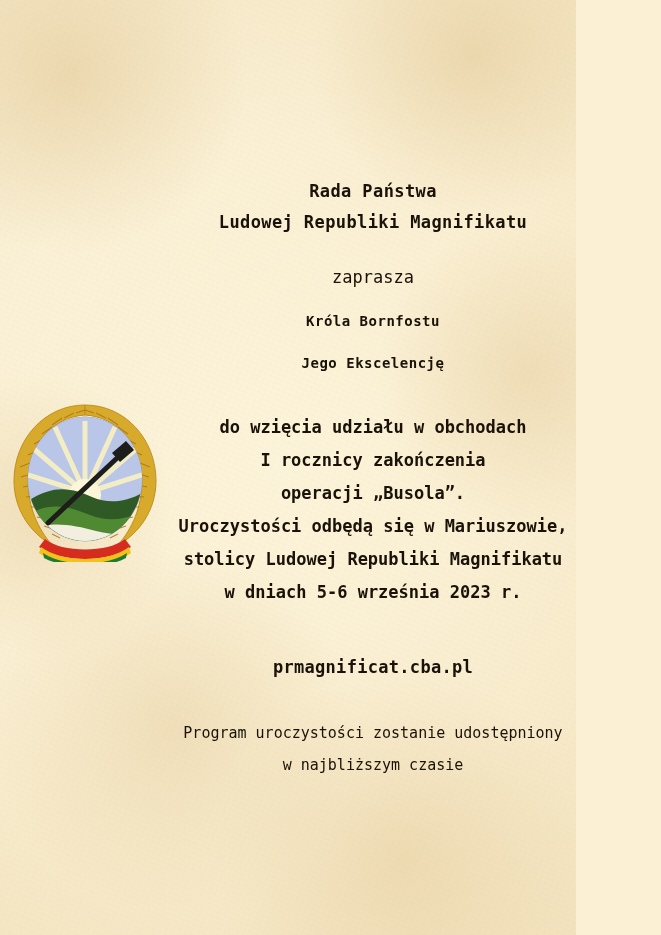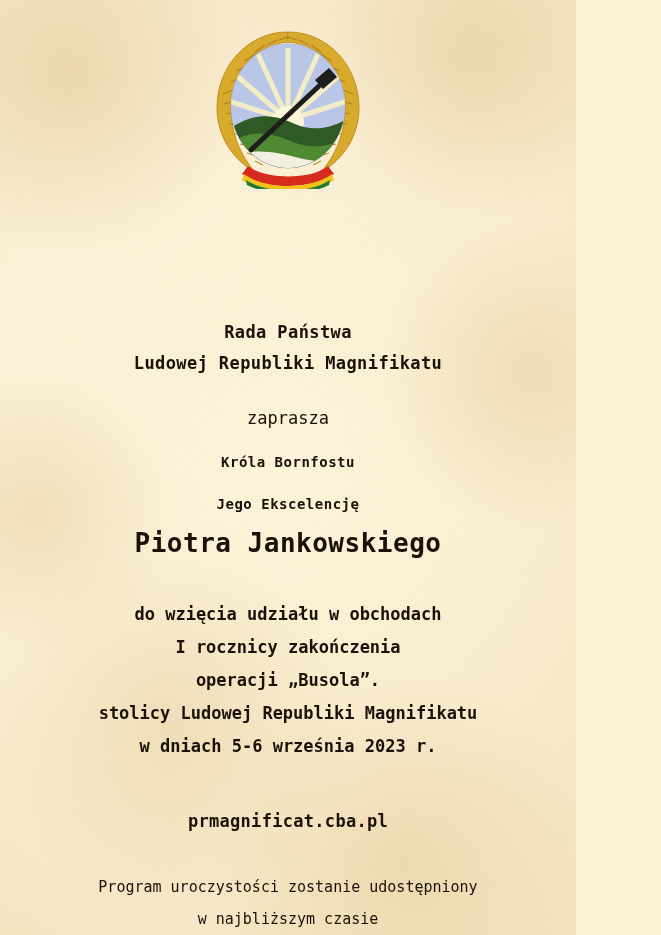--- a/index.html
+++ b/index.html
@@ -24,23 +24,22 @@
     background-image:
       radial-gradient(circle at 12% 8%, rgba(226,200,150,0.55) 0%, rgba(226,200,150,0) 18%),
       radial-gradient(circle at 82% 6%, rgba(222,194,142,0.45) 0%, rgba(222,194,142,0) 16%),
       radial-gradient(circle at 92% 40%, rgba(228,203,155,0.5) 0%, rgba(228,203,155,0) 20%),
       radial-gradient(circle at 6% 55%, rgba(230,206,160,0.5) 0%, rgba(230,206,160,0) 19%),
       radial-gradient(circle at 30% 78%, rgba(224,197,147,0.4) 0%, rgba(224,197,147,0) 22%),
       radial-gradient(circle at 70% 92%, rgba(226,200,150,0.45) 0%, rgba(226,200,150,0) 20%),
       radial-gradient(circle at 50% 50%, rgba(252,244,218,0.9) 0%, rgba(246,233,200,0.35) 60%, rgba(238,220,178,0.55) 100%),
       linear-gradient(120deg, rgba(255,250,232,0.6) 0%, rgba(250,238,206,0.2) 50%, rgba(244,228,192,0.5) 100%);
     display: flex;
-    flex-direction: column;
+    flex-direction: row;
     align-items: center;
-    justify-content: space-between;
   }
   .page::after {
     content: "";
     position: absolute;
     inset: 0;
     pointer-events: none;
     opacity: 0.35;
     background-image:
       repeating-linear-gradient(23deg, rgba(200,170,120,0.06) 0px, rgba(200,170,120,0.06) 1px, rgba(255,255,255,0) 2px, rgba(255,255,255,0) 5px),
       repeating-linear-gradient(113deg, rgba(190,160,110,0.05) 0px, rgba(190,160,110,0.05) 1px, rgba(255,255,255,0) 2px, rgba(255,255,255,0) 6px);
@@ -171,26 +170,26 @@
 
     <div class="org-block">
       <div class="org-line">Rada Państwa</div>
       <div class="org-line">Ludowej Republiki Magnifikatu</div>
     </div>
 
     <div class="invite-verb">zaprasza</div>
 
     <div class="title-line">Króla Bornfostu</div>
     <div class="title-line second">Jego Ekscelencję</div>
-    <div class="name-line">Piotra Jankowskiego</div>
 
     <div class="body-block">
       <div>do wzięcia udziału w obchodach</div>
       <div>I rocznicy zakończenia</div>
       <div>operacji „Busola”.</div>
+      <div>Uroczystości odbędą się w Mariuszowie,</div>
       <div>stolicy Ludowej Republiki Magnifikatu</div>
       <div>w dniach 5-6 września 2023 r.</div>
     </div>
 
     <div class="website">prmagnificat.cba.pl</div>
 
     <div class="footer-block">
       <div>Program uroczystości zostanie udostępniony</div>
       <div>w najbliższym czasie</div>
     </div>

